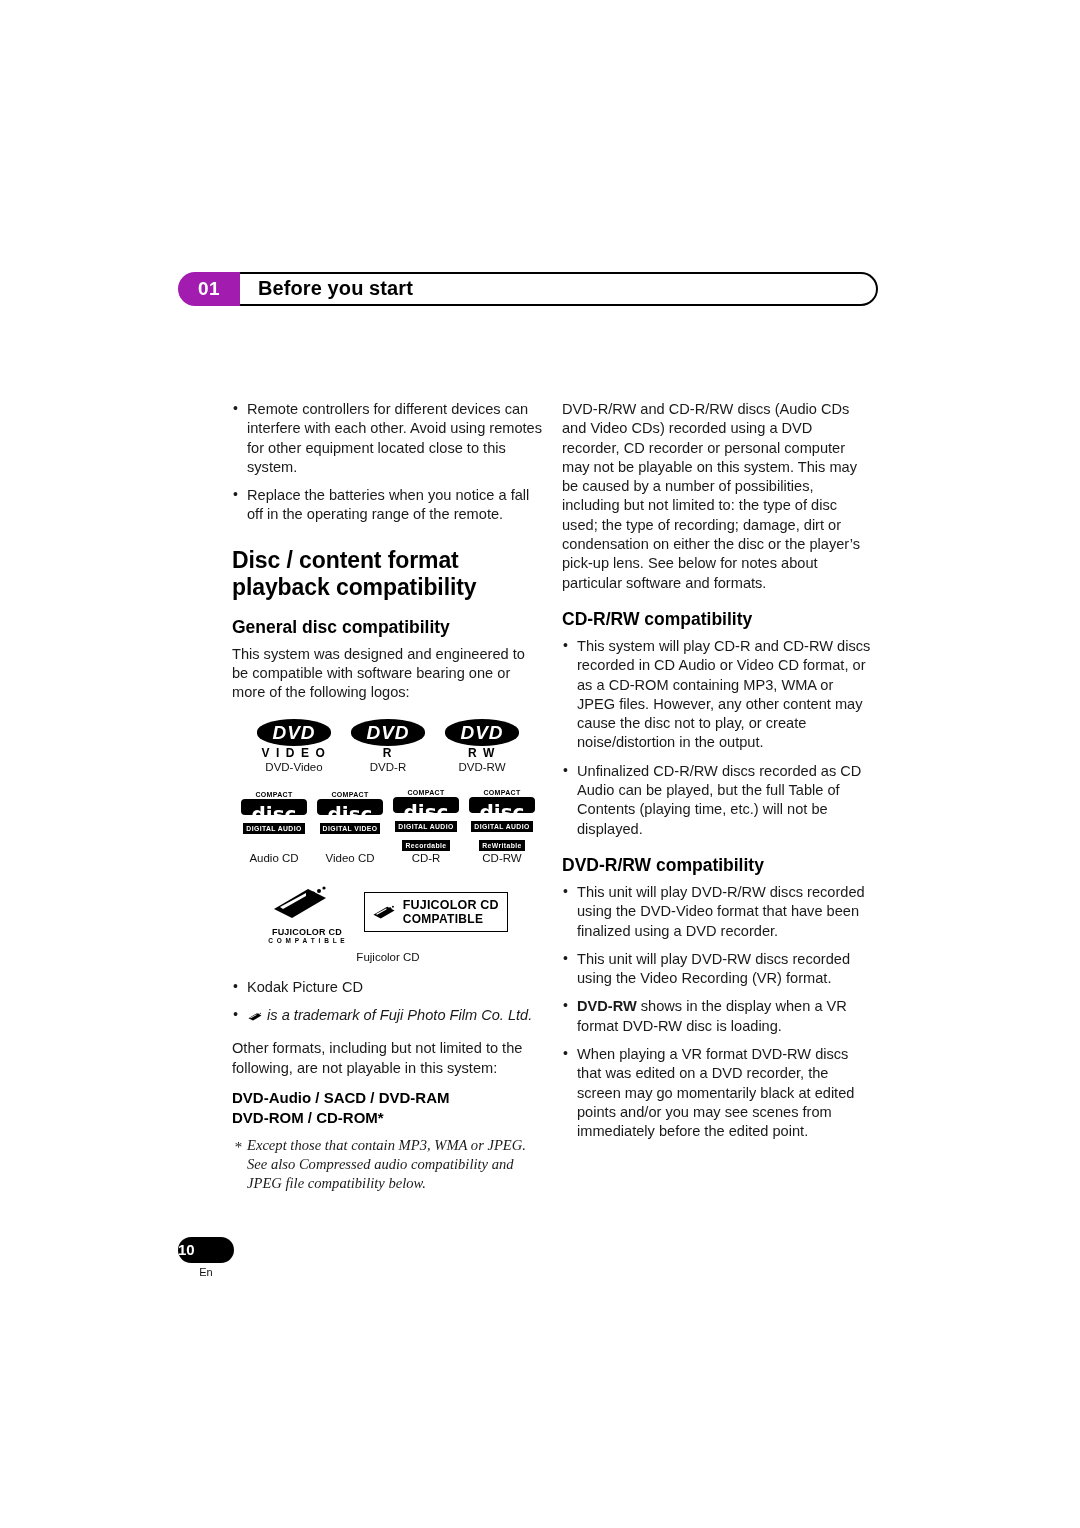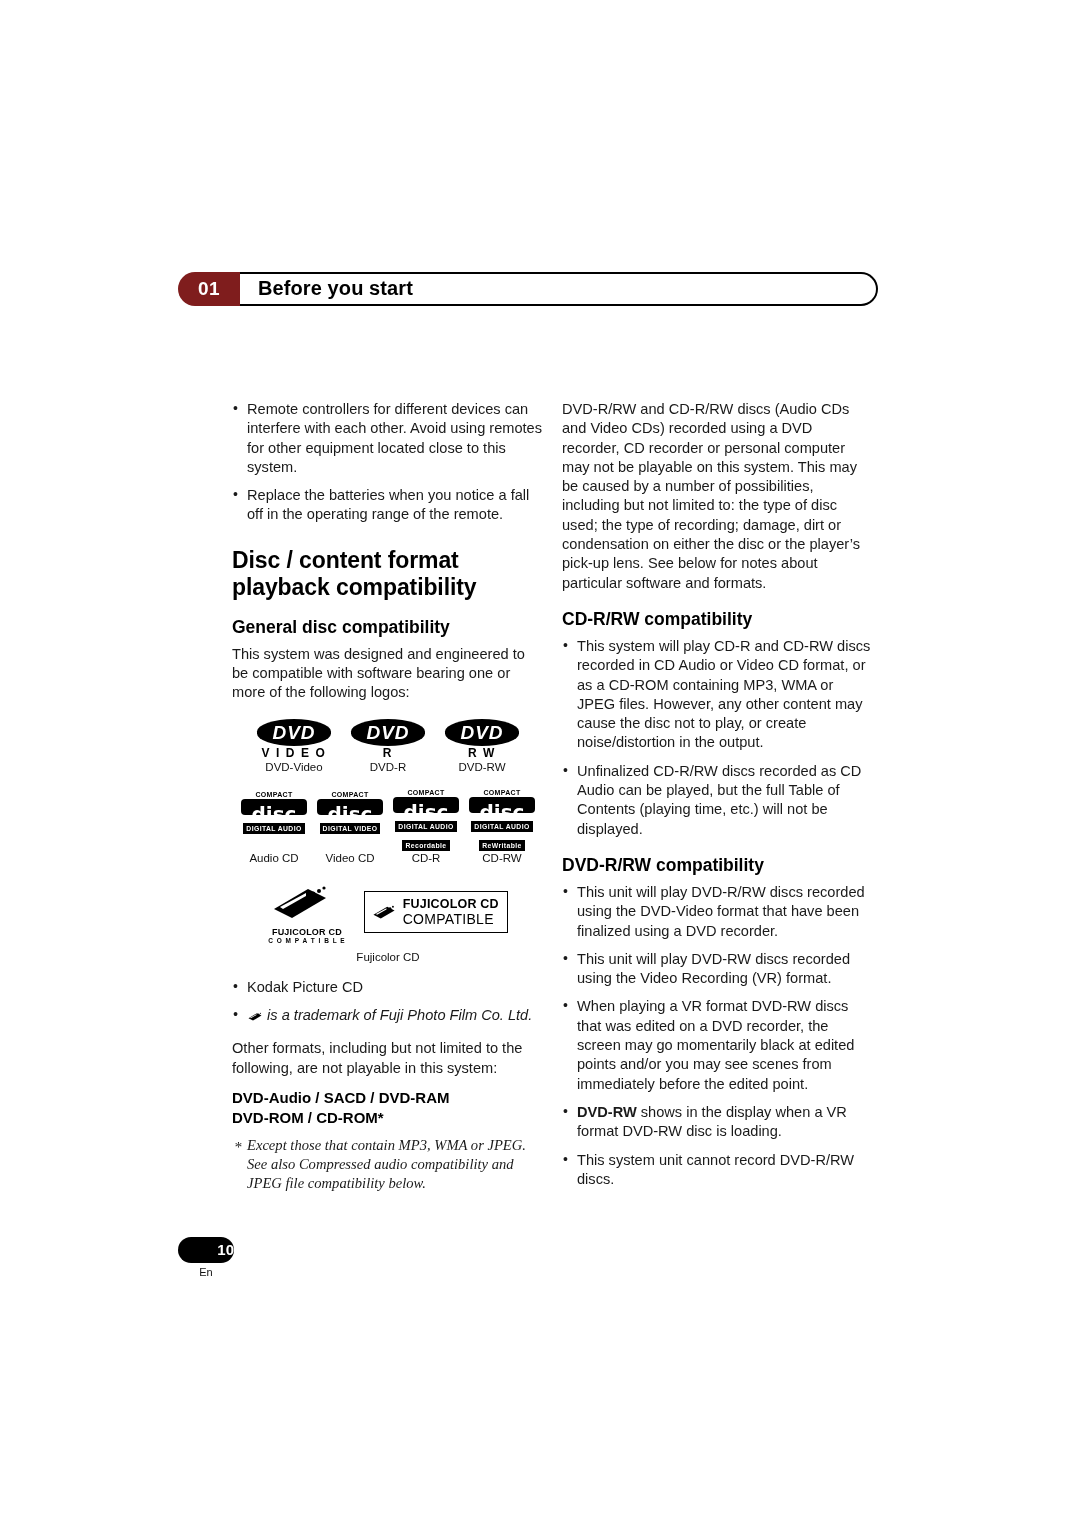--- a/index.html
+++ b/index.html
@@ -23,21 +23,21 @@
     top: 272px;
     width: 700px;
     height: 34px;
   }
   .header-badge {
     position: absolute;
     left: 0;
     top: 0;
     width: 62px;
     height: 34px;
-    background: #7f1d1d;
+    background: #a21caf;
     border-radius: 17px 0 0 17px;
     color: #ffffff;
     font-size: 19px;
     font-weight: bold;
     line-height: 34px;
     text-align: center;
     letter-spacing: 0.5px;
   }
   .header-bar {
     position: absolute;
@@ -251,22 +251,22 @@
     padding: 5px 8px 5px 6px;
     display: flex;
     align-items: center;
   }
   .fuji-text-cd {
     font-size: 12.5px;
     font-weight: bold;
     letter-spacing: 0.2px;
   }
   .fuji-text-comp {
-    font-size: 14px;
-    font-weight: normal;
+    font-size: 12px;
+    font-weight: bold;
     letter-spacing: 0.3px;
   }
 
   .inline-fuji {
     display: inline-block;
     width: 16px;
     height: 11px;
     vertical-align: -2px;
   }
 
@@ -278,21 +278,21 @@
     width: 90px;
   }
   .page-num {
     width: 56px;
     height: 26px;
     background: #000;
     border-radius: 13px;
     color: #fff;
     font-size: 15px;
     font-weight: bold;
-    text-align: right;
+    text-align: left;
     line-height: 26px;
   }
   .footer-lang {
     font-size: 11px;
     text-align: center;
     width: 56px;
     margin-top: 3px;
     color: #111;
   }
 </style>
@@ -440,22 +440,21 @@
   <h3 class="sub">CD-R/RW compatibility</h3>
   <ul class="bullets">
     <li>This system will play CD-R and CD-RW discs recorded in CD Audio or Video CD format, or as a CD-ROM containing MP3, WMA or JPEG files. However, any other content may cause the disc not to play, or create noise/distortion in the output.</li>
     <li>Unfinalized CD-R/RW discs recorded as CD Audio can be played, but the full Table of Contents (playing time, etc.) will not be displayed.</li>
   </ul>
 
   <h3 class="sub">DVD-R/RW compatibility</h3>
   <ul class="bullets">
     <li>This unit will play DVD-R/RW discs recorded using the DVD-Video format that have been finalized using a DVD recorder.</li>
     <li>This unit will play DVD-RW discs recorded using the Video Recording (VR) format.</li>
+    <li><span class="bold">DVD-RW</span><span> shows in the display when a VR format DVD-RW disc is loading.</span></li>
     <li>When playing a VR format DVD-RW discs that was edited on a DVD recorder, the screen may go momentarily black at edited points and/or you may see scenes from immediately before the edited point.</li>
-    <li><span class="bold">DVD-RW</span><span> shows in the display when a VR format DVD-RW disc is loading.</span></li>
-    <li>This system unit cannot record DVD-R/RW discs.</li>
   </ul>
 </div>
 
 <div class="footer">
   <div class="page-num">10</div>
   <div class="footer-lang">En</div>
 </div>
 
 </body></html>

